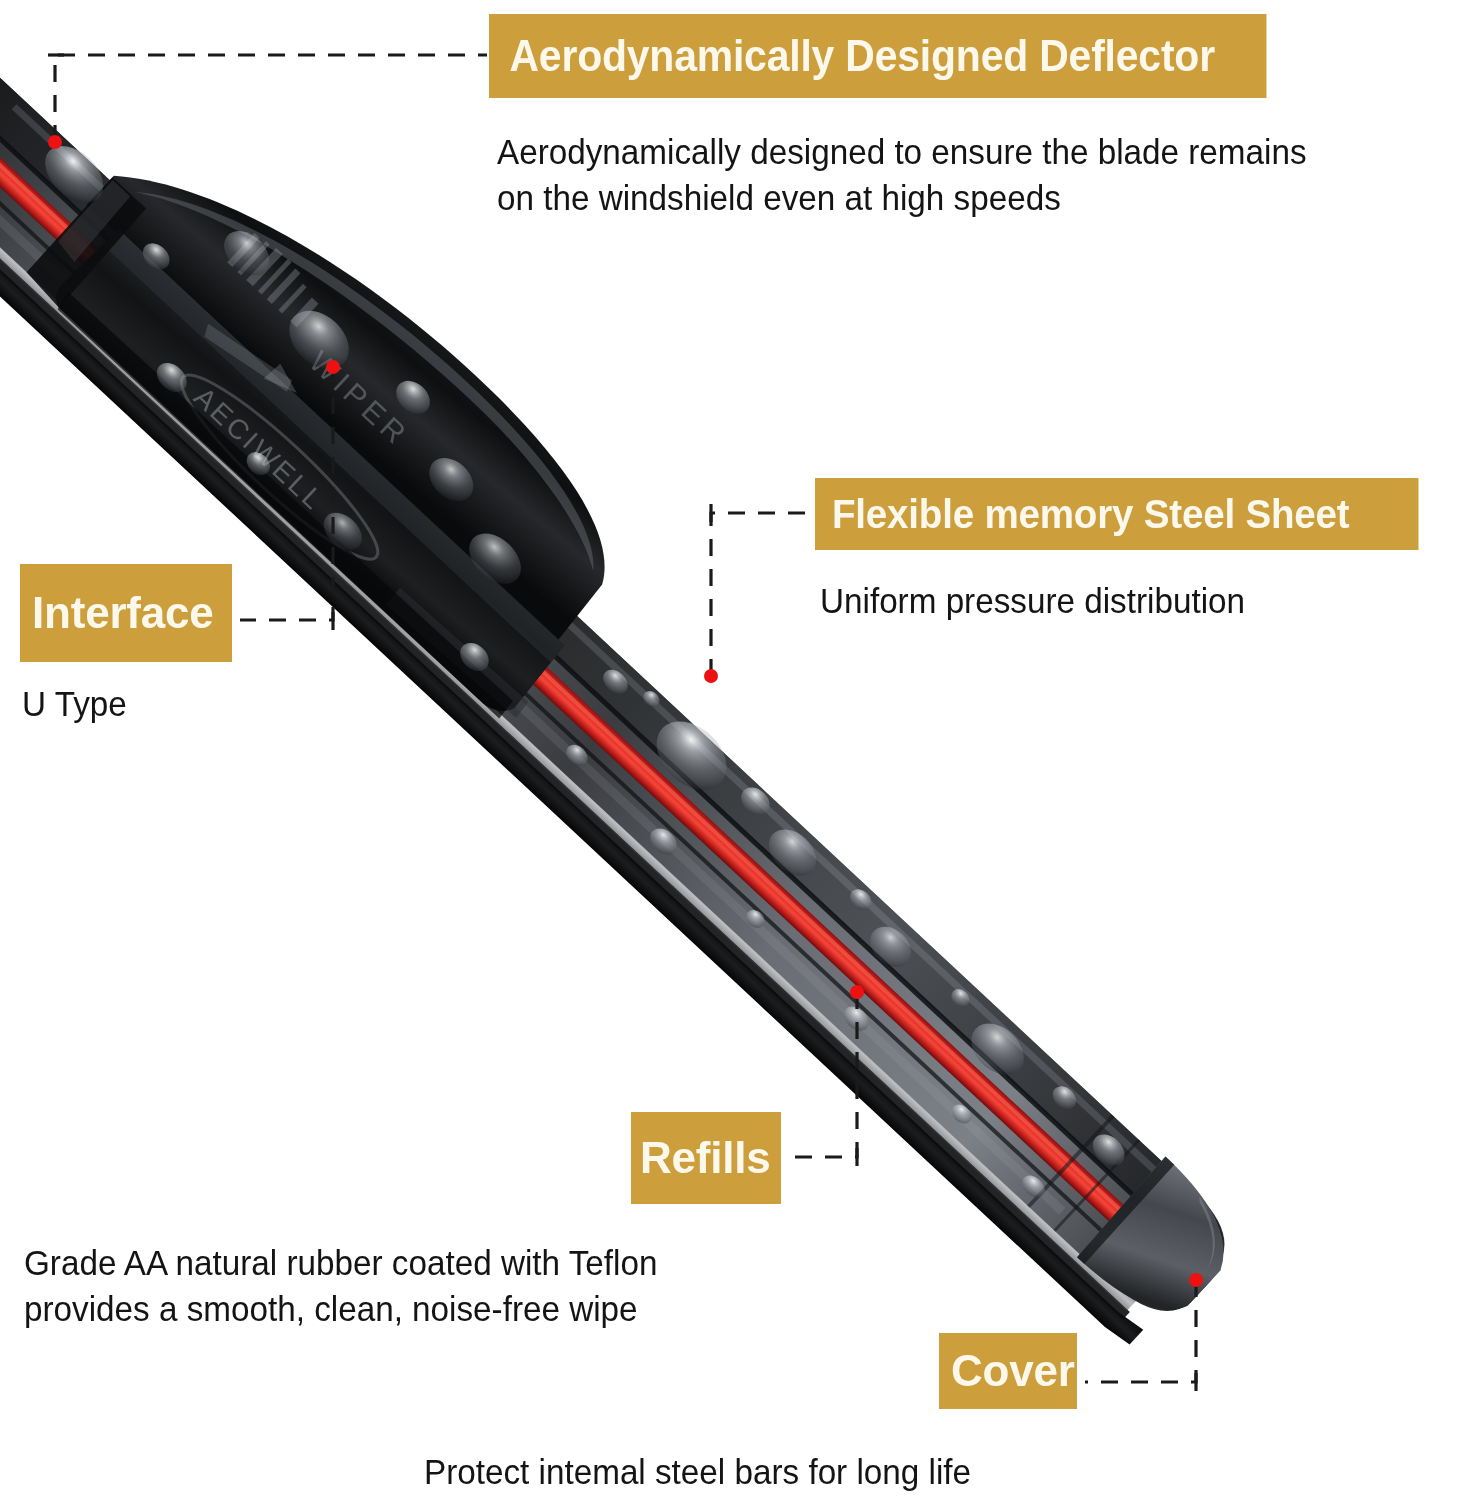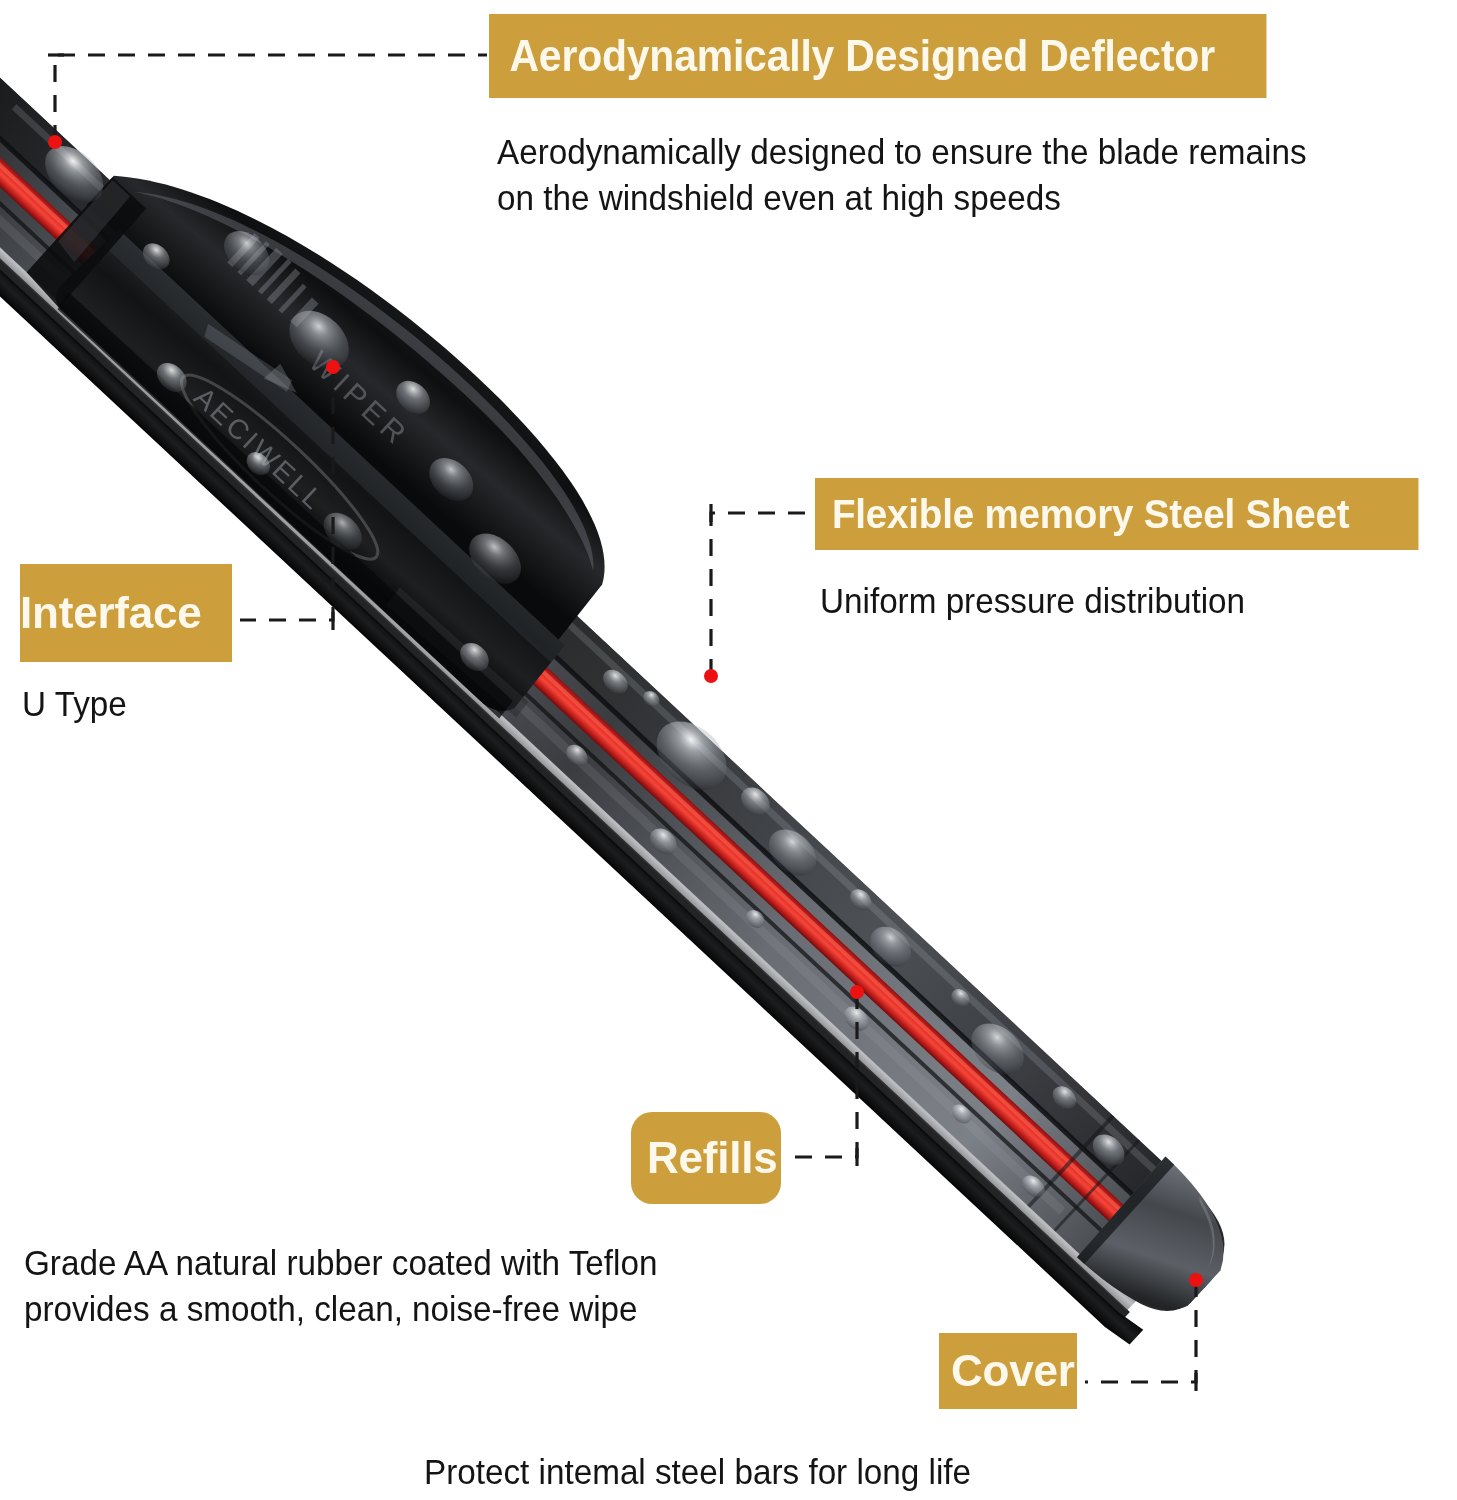--- a/index.html
+++ b/index.html
@@ -67,31 +67,31 @@
     transform-origin: left center;
   }
 
   
   #banner-interface {
     left: 20px;
     top: 564px;
     width: 212px;
     height: 98px;
     font-size: 44px;
+    padding-left: 12px;
   }
 
   
   #banner-refills {
     left: 631px;
     top: 1112px;
     width: 150px;
     height: 92px;
     font-size: 44px;
-    padding-left: 16px;
-    border-radius: 21px;
+    padding-left: 9px;
   }
 
   
   #banner-cover {
     left: 939px;
     top: 1333px;
     width: 138px;
     height: 76px;
     font-size: 44px;
     padding-left: 12px;

